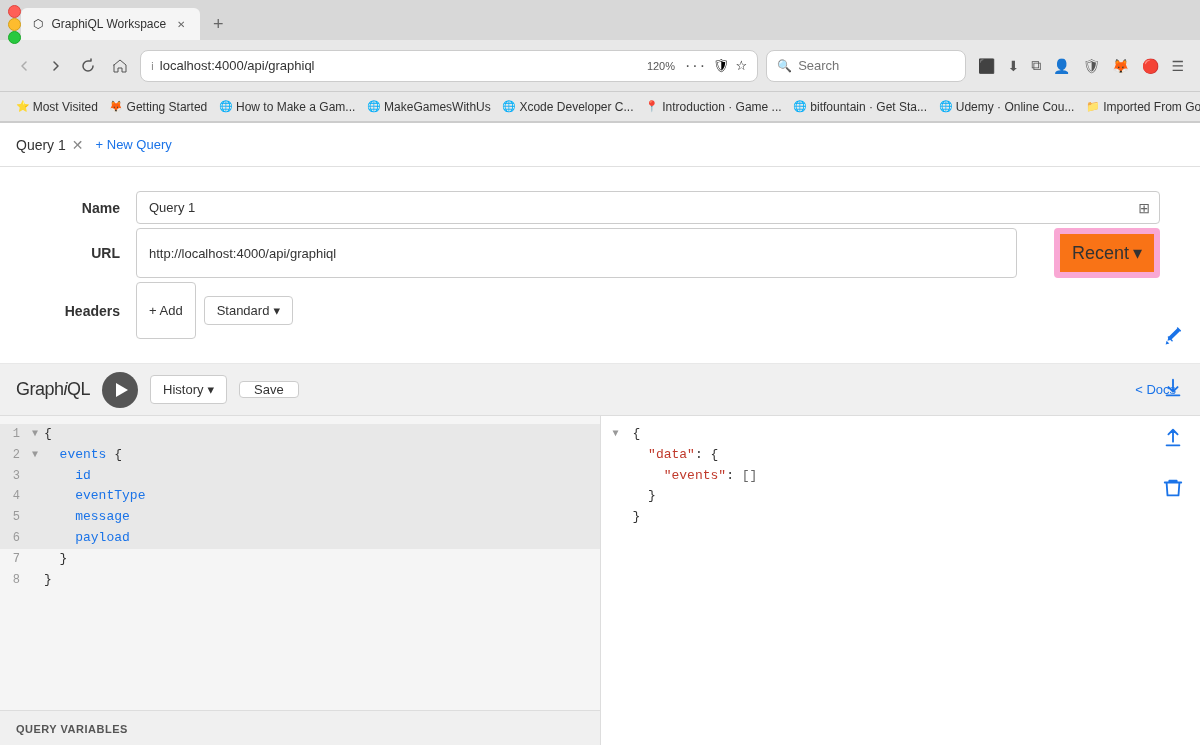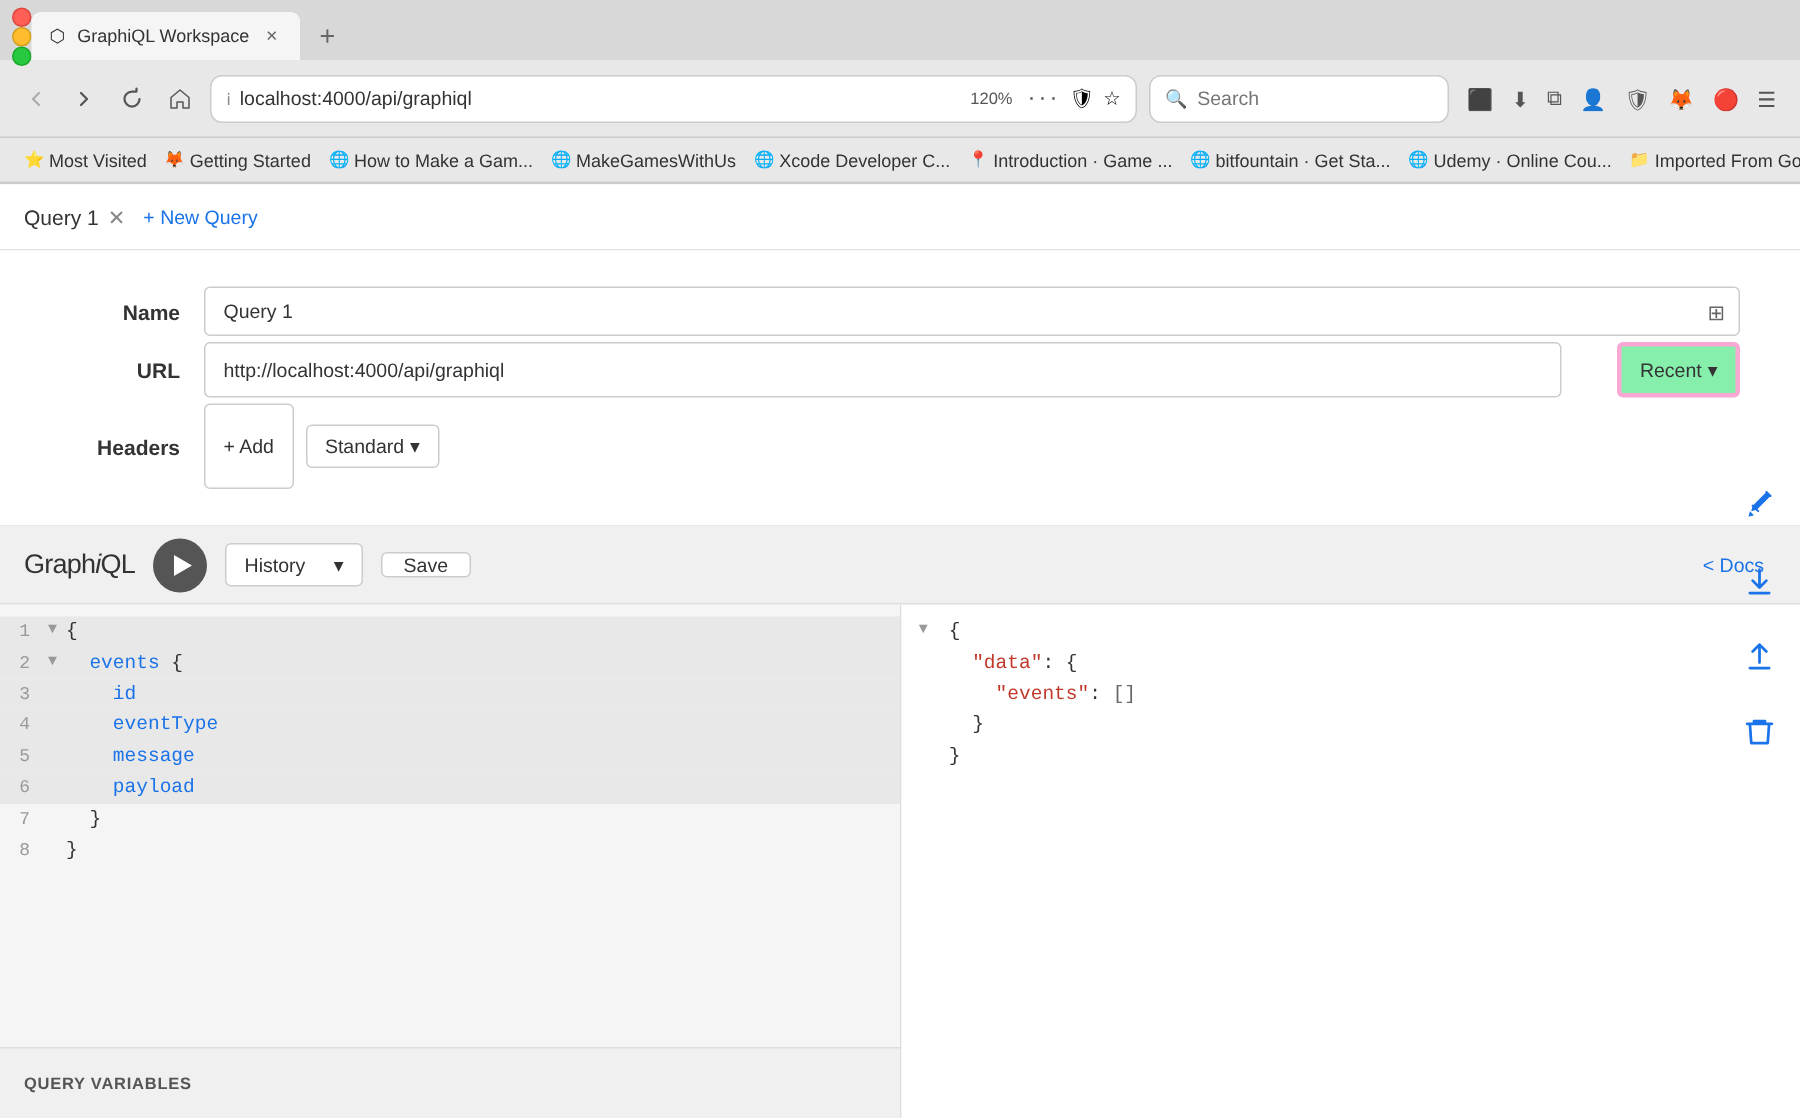--- a/index.html
+++ b/index.html
@@ -52,37 +52,37 @@
     .form-section { padding: 24px 40px; background: white; border-bottom: 1px solid #e8e8e8; }
     .form-row { display: flex; align-items: center; margin-bottom: 4px; }
     .form-row:last-child { margin-bottom: 0; }
     .form-label { width: 80px; font-size: 14px; font-weight: 600; color: #333; text-align: right; margin-right: 16px; }
     .form-input-wrapper { flex: 1; position: relative; }
     .form-input { width: 100%; border: 1px solid #ccc; border-radius: 4px; padding: 8px 12px; font-size: 13px; color: #333; outline: none; }
     .form-input::placeholder { color: #aaa; }
     .input-icon { position: absolute; right: 10px; top: 50%; transform: translateY(-50%); color: #666; font-size: 14px; cursor: pointer; }
     .url-wrapper { display: flex; gap: 8px; }
     .url-input { flex: 1; border: 1px solid #ccc; border-radius: 4px; padding: 8px 12px; font-size: 13px; color: #333; outline: none; }
-    .recent-btn { border: 3px solid #f9a8d4; border-radius: 4px; padding: 8px 12px; font-size: 13px; color: #333; background: #86efac; cursor: pointer; white-space: nowrap; display: flex; align-items: center; gap: 4px; }
+    .recent-btn { border: 6px solid #f9a8d4; border-radius: 4px; padding: 8px 12px; font-size: 18px; color: #333; background: #f97316; cursor: pointer; white-space: nowrap; display: flex; align-items: center; gap: 4px; }
     .headers-controls { display: flex; gap: 8px; align-items: center; }
     .add-btn { display: flex; align-items: center; gap: 4px; border: 1px solid #ccc; border-radius: 4px; padding: 20px 12px; font-size: 13px; color: #333; background: white; cursor: pointer; }
     .standard-btn { display: flex; align-items: center; gap: 4px; border: 1px solid #ccc; border-radius: 4px; padding: 6px 12px; font-size: 13px; color: #333; background: white; cursor: pointer; }
 
     
     .right-sidebar { position: absolute; right: 16px; top: 160px; display: flex; flex-direction: column; gap: 28px; }
     .sidebar-icon { color: #1a73e8; font-size: 20px; cursor: pointer; display: flex; align-items: center; justify-content: center; }
     .sidebar-icon.delete { color: #1a73e8; }
 
     
     .graphiql-section { display: flex; flex-direction: column; flex: 1; background: #f5f5f5; }
     .graphiql-toolbar { display: flex; align-items: center; padding: 0 16px; background: #f0f0f0; border-bottom: 1px solid #ddd; height: 52px; gap: 12px; }
     .graphiql-title { font-size: 18px; font-weight: 300; color: #333; letter-spacing: -0.5px; }
     .run-btn { width: 36px; height: 36px; border-radius: 50%; background: #555; border: none; cursor: pointer; display: flex; align-items: center; justify-content: center; }
     .run-btn::after { content: ''; border-left: 12px solid white; border-top: 7px solid transparent; border-bottom: 7px solid transparent; margin-left: 3px; }
-    .history-btn { border: 1px solid #ccc; border-radius: 4px; padding: 6px 12px; font-size: 13px; color: #333; background: white; cursor: pointer; display: flex; align-items: center; gap: 19px; justify-content: flex-end; }
+    .history-btn { border: 1px solid #ccc; border-radius: 4px; padding: 6px 12px; font-size: 13px; color: #333; background: white; cursor: pointer; display: flex; align-items: center; gap: 4px; justify-content: flex-end; }
     .save-btn { border: 1px solid #ccc; border-radius: 4px; padding: 0 14px; font-size: 13px; color: #333; background: white; cursor: pointer; }
     .docs-btn { margin-left: auto; color: #1a73e8; font-size: 13px; cursor: pointer; display: flex; align-items: center; gap: 4px; border: none; background: transparent; padding: 4px 8px; }
 
     
     .editor-panes { display: flex; flex: 1; overflow: hidden; }
     .query-editor { flex: 1; background: #f5f5f5; border-right: 1px solid #ddd; display: flex; flex-direction: column; }
     .result-pane { flex: 1; background: white; display: flex; flex-direction: column; }
     .editor-content { flex: 1; padding: 8px 0; overflow: auto; font-family: 'Monaco', 'Menlo', 'Courier New', monospace; font-size: 13px; line-height: 1.6; }
     .line { display: flex; align-items: flex-start; padding: 0; }
     .line-num { width: 32px; text-align: right; padding-right: 12px; color: #999; font-size: 12px; user-select: none; flex-shrink: 0; padding-top: 1px; }
@@ -92,21 +92,21 @@
     .c-punct { color: #333; }
     .c-field { color: #1a73e8; font-weight: 500; }
     .result-line { display: flex; padding: 0; }
     .result-collapse { width: 20px; color: #999; cursor: pointer; flex-shrink: 0; font-size: 10px; padding-top: 2px; padding-left: 8px; }
     .result-code { flex: 1; white-space: pre; padding-left: 8px; }
     .r-key { color: #c0392b; }
     .r-punct { color: #333; }
     .r-empty { color: #666; }
 
     
-    .query-variables-bar { height: 48px; background: #f0f0f0; border-top: 1px solid #ddd; display: flex; align-items: center; padding: 13px 16px; }
+    .query-variables-bar { height: 36px; background: #f0f0f0; border-top: 1px solid #ddd; display: flex; align-items: center; padding: 13px 16px; }
     .query-variables-label { font-size: 11px; font-weight: 700; color: #555; letter-spacing: 0.5px; text-transform: uppercase; cursor: pointer; }
 
     .form-container { position: relative; }
   </style>
 </head>
 <body>
 
 <div class="browser-chrome">
 
   <div class="tab-bar">

